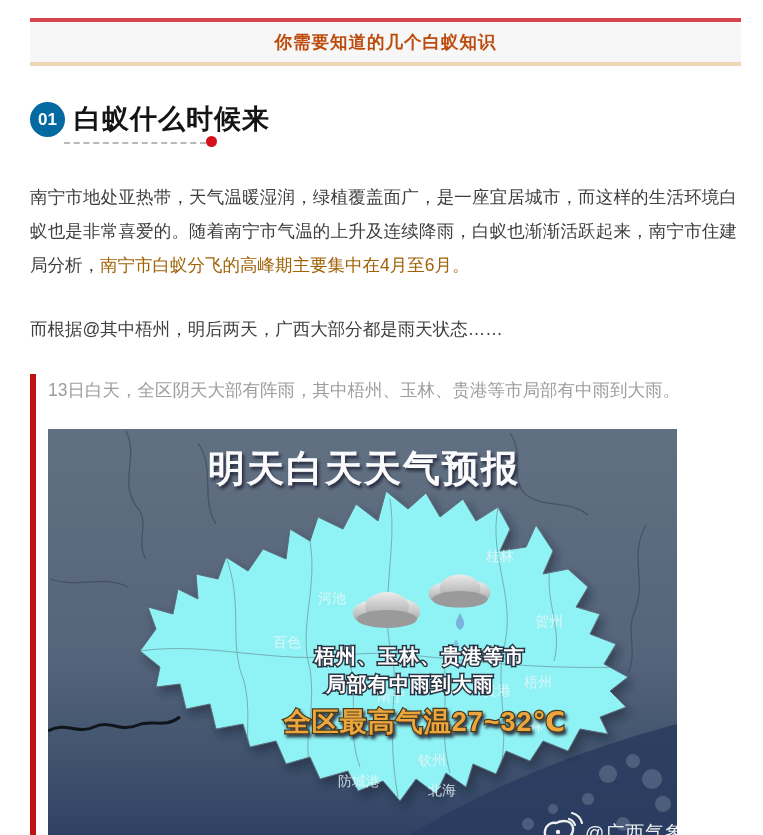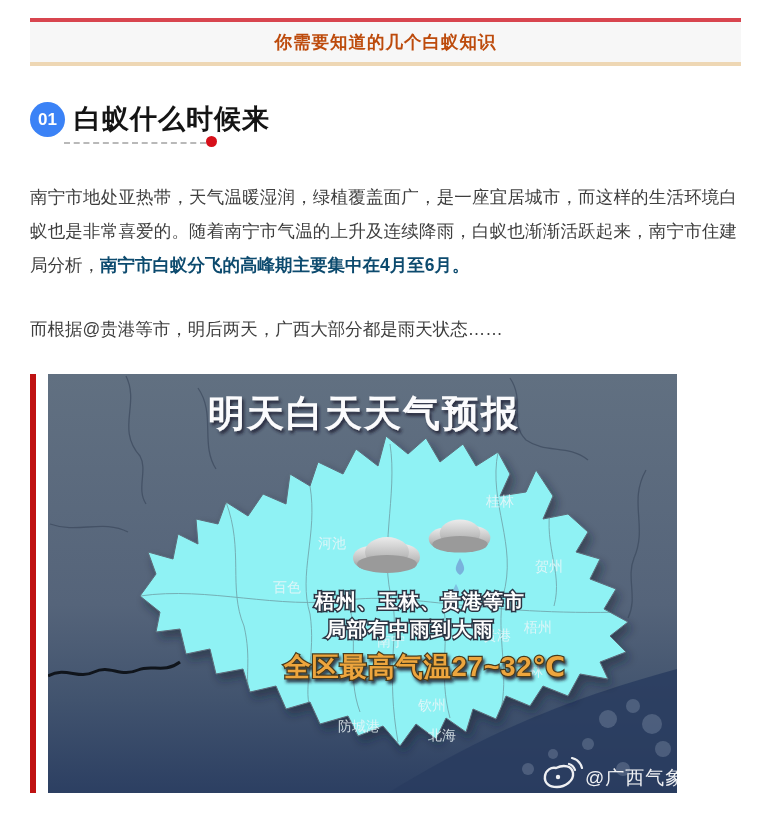--- a/index.html
+++ b/index.html
@@ -11,29 +11,29 @@
   .banner{
     margin:18px 22px 0 30px;width:711px;box-sizing:border-box;
     background:#f7f7f7;
     border-top:4px solid #d8454f;
     border-bottom:4px solid #eed7b4;
     height:48px;display:flex;align-items:center;justify-content:center;
   }
   .banner-title{font-size:17.5px;font-weight:bold;color:#bd4b0c;letter-spacing:1px;}
   
   .sec-head{margin:36px 0 0 30px;position:relative;height:46px;display:flex;align-items:flex-start;}
-  .badge{width:35px;height:35px;border-radius:50%;background:#3b82f6;color:#fff;
+  .badge{width:35px;height:35px;border-radius:50%;background:#0369a1;color:#fff;
     font-size:17px;font-weight:bold;display:flex;align-items:center;justify-content:center;flex:0 0 auto;}
   .sec-title{font-size:27px;font-weight:bold;color:#141414;margin-left:9px;line-height:35px;letter-spacing:1px;}
   .dash-line{position:absolute;left:34px;top:40px;width:142px;border-bottom:2px dashed #b9b9b9;}
   .dash-dot{position:absolute;left:176px;top:34px;width:11px;height:11px;border-radius:50%;background:#d6101a;}
   
   .para{margin:30px 26px 0 30px;font-size:17.5px;line-height:34px;color:#3e3e3e;text-align:justify;}
   .para.first{margin-top:32px;}
-  .hl{color:#0c4a6e;font-weight:bold;}
+  .hl{color:#a16207;font-weight:normal;}
   
   .quote{margin:28px 26px 0 30px;border-left:6px solid #bf1212;padding-left:12px;}
   .quote-text{font-size:17.5px;line-height:27px;color:#9d9d9d;padding-top:3px;}
   .map-wrap{margin-top:25px;width:629px;height:419px;display:block;}
   .map-wrap svg{display:block;}
   .map-city{font-size:14px;fill:rgba(237,247,249,0.82);}
   .map-ann{font-size:20px;font-weight:bold;fill:#fdfdfd;stroke:#2b3443;stroke-width:3px;paint-order:stroke;letter-spacing:1px;}
   .map-temp{font-size:27px;font-weight:bold;fill:#eda53e;stroke:#463a1e;stroke-width:2.4px;paint-order:stroke;letter-spacing:1px;}
   .map-title{font-size:37px;font-weight:bold;fill:#fbfbfd;letter-spacing:2px;}
   .map-mark{font-size:19px;fill:rgba(255,255,255,0.92);letter-spacing:1px;}
@@ -47,23 +47,24 @@
 
 <div class="sec-head">
   <span class="badge">01</span>
   <span class="sec-title">白蚁什么时候来</span>
   <span class="dash-line"></span>
   <span class="dash-dot"></span>
 </div>
 
 <p class="para first"><span>南宁市地处亚热带，天气温暖湿润，绿植覆盖面广，是一座宜居城市，而这样的生活环境白蚁也是非常喜爱的。随着南宁市气温的上升及连续降雨，白蚁也渐渐活跃起来，南宁市住建局分析，</span><span class="hl">南宁市白蚁分飞的高峰期主要集中在4月至6月。</span></p>
 
-<p class="para">而根据@贵港等市，明后两天，广西大部分都是雨天状态……</p>
+<p class="para">而根据@其中梧州，明后两天，广西大部分都是雨天状态……</p>
 
 <div class="quote">
+  <div class="quote-text">13日白天，全区阴天大部有阵雨，其中梧州、玉林、贵港等市局部有中雨到大雨。</div>
 
   <figure class="map-wrap" style="margin:25px 0 0 0;">
     <svg width="629" height="419" viewBox="0 0 629 419">
       <defs>
         <linearGradient id="bgGrad" x1="0" y1="0" x2="0" y2="1">
           <stop offset="0" stop-color="#617081"></stop>
           <stop offset="0.55" stop-color="#55647a"></stop>
           <stop offset="0.78" stop-color="#41536e"></stop>
           <stop offset="1" stop-color="#2c3f62"></stop>
         </linearGradient>

